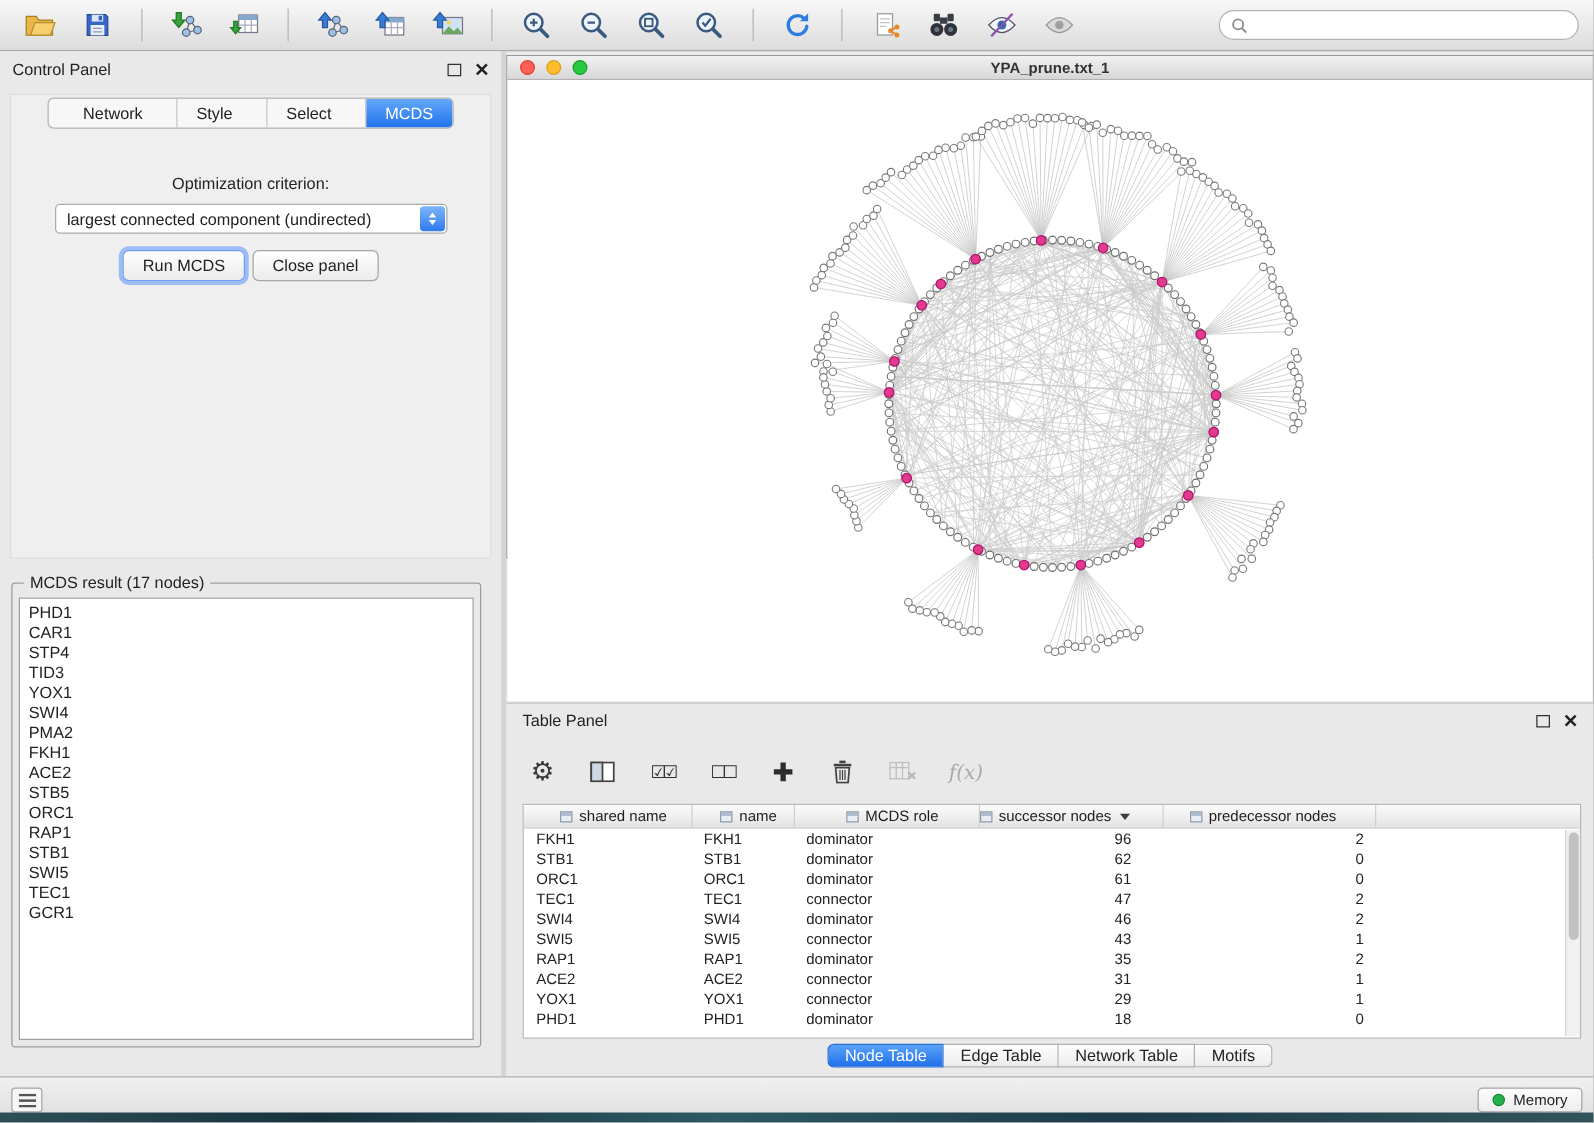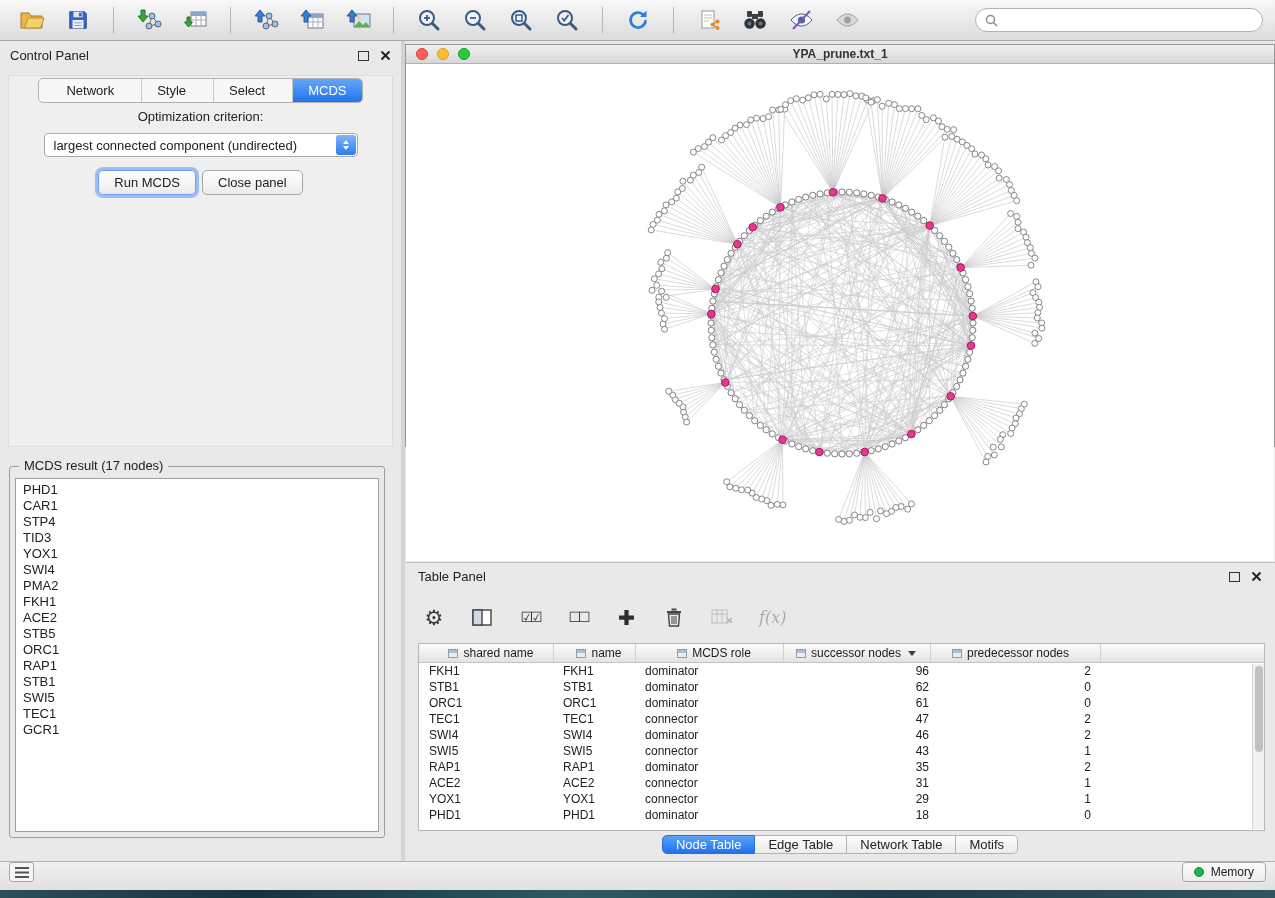--- a/index.html
+++ b/index.html
@@ -18,21 +18,21 @@
   .v-splitter{position:absolute;left:401px;top:41px;width:4px;height:820px;background:#d4d4d4;}
   .panel-header{height:29px;display:flex;align-items:center;padding:0 10px;font-size:13px;}
   .win-btns{margin-left:auto;display:flex;gap:11px;align-items:center;}
   .float-btn{width:11px;height:10px;border:1.6px solid #333;background:transparent;}
   .mcds-form{position:absolute;left:8px;top:34px;width:385px;height:372px;background:#efefef;border:1px solid #ddd;}
   .seg-wrap{display:flex;justify-content:center;margin-top:2px;}
   .seg{display:flex;border:1px solid #b3b3b3;border-radius:5px;overflow:hidden;background:#f7f7f7;}
   .seg-tab{padding:4px 15px;font-size:13px;border-left:1px solid #c8c8c8;color:#222;margin-left:12px;}
   .seg-tab:first-child{border-left:none;}
   .seg-tab.active{background:linear-gradient(#63a7f8,#2174ee);color:#fff;}
-  .opt-label{text-align:center;margin-top:6px;font-size:13px;}
+  .opt-label{text-align:center;margin-top:36px;font-size:13px;}
   .combo{margin:9px auto 0;width:314px;height:24px;background:#fff;border:1px solid #ababab;border-radius:4px;display:flex;align-items:center;position:relative;padding-left:9px;font-size:13px;}
   .combo-btn{position:absolute;right:1px;top:1px;bottom:1px;width:20px;border-radius:3px;background:linear-gradient(#7db6fa,#2e7bf0);display:flex;flex-direction:column;align-items:center;justify-content:center;gap:2px;}
   .arr-up{width:0;height:0;border-left:3.5px solid transparent;border-right:3.5px solid transparent;border-bottom:4.5px solid #fff;}
   .arr-dn{width:0;height:0;border-left:3.5px solid transparent;border-right:3.5px solid transparent;border-top:4.5px solid #fff;}
   .btn-row{display:flex;justify-content:center;gap:6px;margin-top:13px;}
   .btn{background:linear-gradient(#ffffff,#ebebeb);border:1px solid #a6a6a6;border-radius:5px;padding:4px 15px;font-size:13px;color:#222;}
   .btn.focused{box-shadow:0 0 0 3px rgba(72,139,247,.5);border-color:#6f9ef2;}
   .result-fieldset{position:absolute;left:9px;top:425px;width:376px;height:372px;border:1px solid #9d9d9d;border-radius:3px;}
   .fieldset-legend{position:absolute;top:-9px;left:9px;background:#e9e9e9;padding:0 5px;font-size:13px;}
   .mcds-list{position:absolute;left:5px;top:11px;right:5px;bottom:5px;background:#fff;border:1px solid #a0a0a0;overflow:hidden;padding:3px 0;}
@@ -62,33 +62,33 @@
   .thead{display:flex;height:19px;background:linear-gradient(#fbfbfb,#e3e3e3);border-bottom:1px solid #c3c3c3;}
   .hcell{display:flex;align-items:center;justify-content:center;gap:5px;font-size:12px;border-right:1px solid #d0d0d0;color:#1d1d1d;overflow:hidden;white-space:nowrap;}
   .hgrid{width:10px;height:9px;border:1px solid #8f9cab;background:linear-gradient(to bottom,#aebdd0 0 3px,#e9eef4 3px);flex:0 0 auto;}
   .chev{width:0;height:0;border-left:4px solid transparent;border-right:4px solid transparent;border-top:5px solid #3c3c3c;margin-left:2px;}
   .tbody{position:relative;}
   .trow{display:flex;height:16px;align-items:center;background:#fff;}
   .tcell{font-size:12px;height:16px;line-height:16px;overflow:hidden;white-space:nowrap;}
   .c0{width:135px;padding-left:10px;}
   .c1{width:82px;padding-left:9px;}
   .c2{width:148px;padding-left:9px;}
-  .c3{width:147px;text-align:right;padding-right:2px;}
+  .c3{width:147px;text-align:right;padding-right:26px;}
   .c4{width:170px;text-align:right;padding-right:10px;}
   .cfill{flex:1;border-right:none;}
   .vscroll{position:absolute;right:0;top:20px;bottom:1px;width:12px;background:#f1f1f1;border-left:1px solid #d5d5d5;}
   .vthumb{position:absolute;left:1.5px;top:2px;width:8px;height:86px;background:#c1c1c1;border-radius:4px;}
   .bottom-tabs{position:absolute;left:0;right:0;top:272px;display:flex;justify-content:center;}
   .btab{padding:1px 13px;font-size:13px;background:linear-gradient(#fdfdfd,#ececec);border:1px solid #b2b2b2;border-left:none;color:#222;}
   .btab:first-child{border-left:1px solid #b2b2b2;border-radius:5px 0 0 5px;}
   .btab:last-child{border-radius:0 5px 5px 0;}
   .btab.active{background:linear-gradient(#5aa2f7,#2071ed);color:#fff;border-color:#2b6fd4;}
 
   
-  .status-bar{position:absolute;left:0;top:861px;width:1275px;height:29px;background:linear-gradient(#f0f0f0,#e1e1e1);border-top:1px solid #b2b2b2;display:flex;align-items:flex-start;padding:0 9px;}
+  .status-bar{position:absolute;left:0;top:861px;width:1275px;height:29px;background:linear-gradient(#f0f0f0,#e1e1e1);border-top:1px solid #b2b2b2;display:flex;align-items:flex-end;padding:0 9px;}
   .menu-btn{width:25px;height:20px;border:1px solid #a5a5a5;border-radius:3px;background:#f6f6f6;display:flex;align-items:center;justify-content:center;}
   .memory-btn{margin-left:auto;display:flex;align-items:center;gap:7px;border:1px solid #a5a5a5;border-radius:4px;background:linear-gradient(#fcfcfc,#ededed);padding:2px 11px;font-size:12px;}
   .mem-dot{width:10px;height:10px;border-radius:50%;background:#22b14c;border:1px solid #148a37;}
   .wallpaper{position:absolute;left:0;top:890px;width:1275px;height:8px;background:linear-gradient(90deg,#2c4f58,#16323e 20%,#2e5a63 45%,#1d3b4a 70%,#31555c 100%);}
 </style>
 </head>
 <body>
 
 <div class="app">
 

